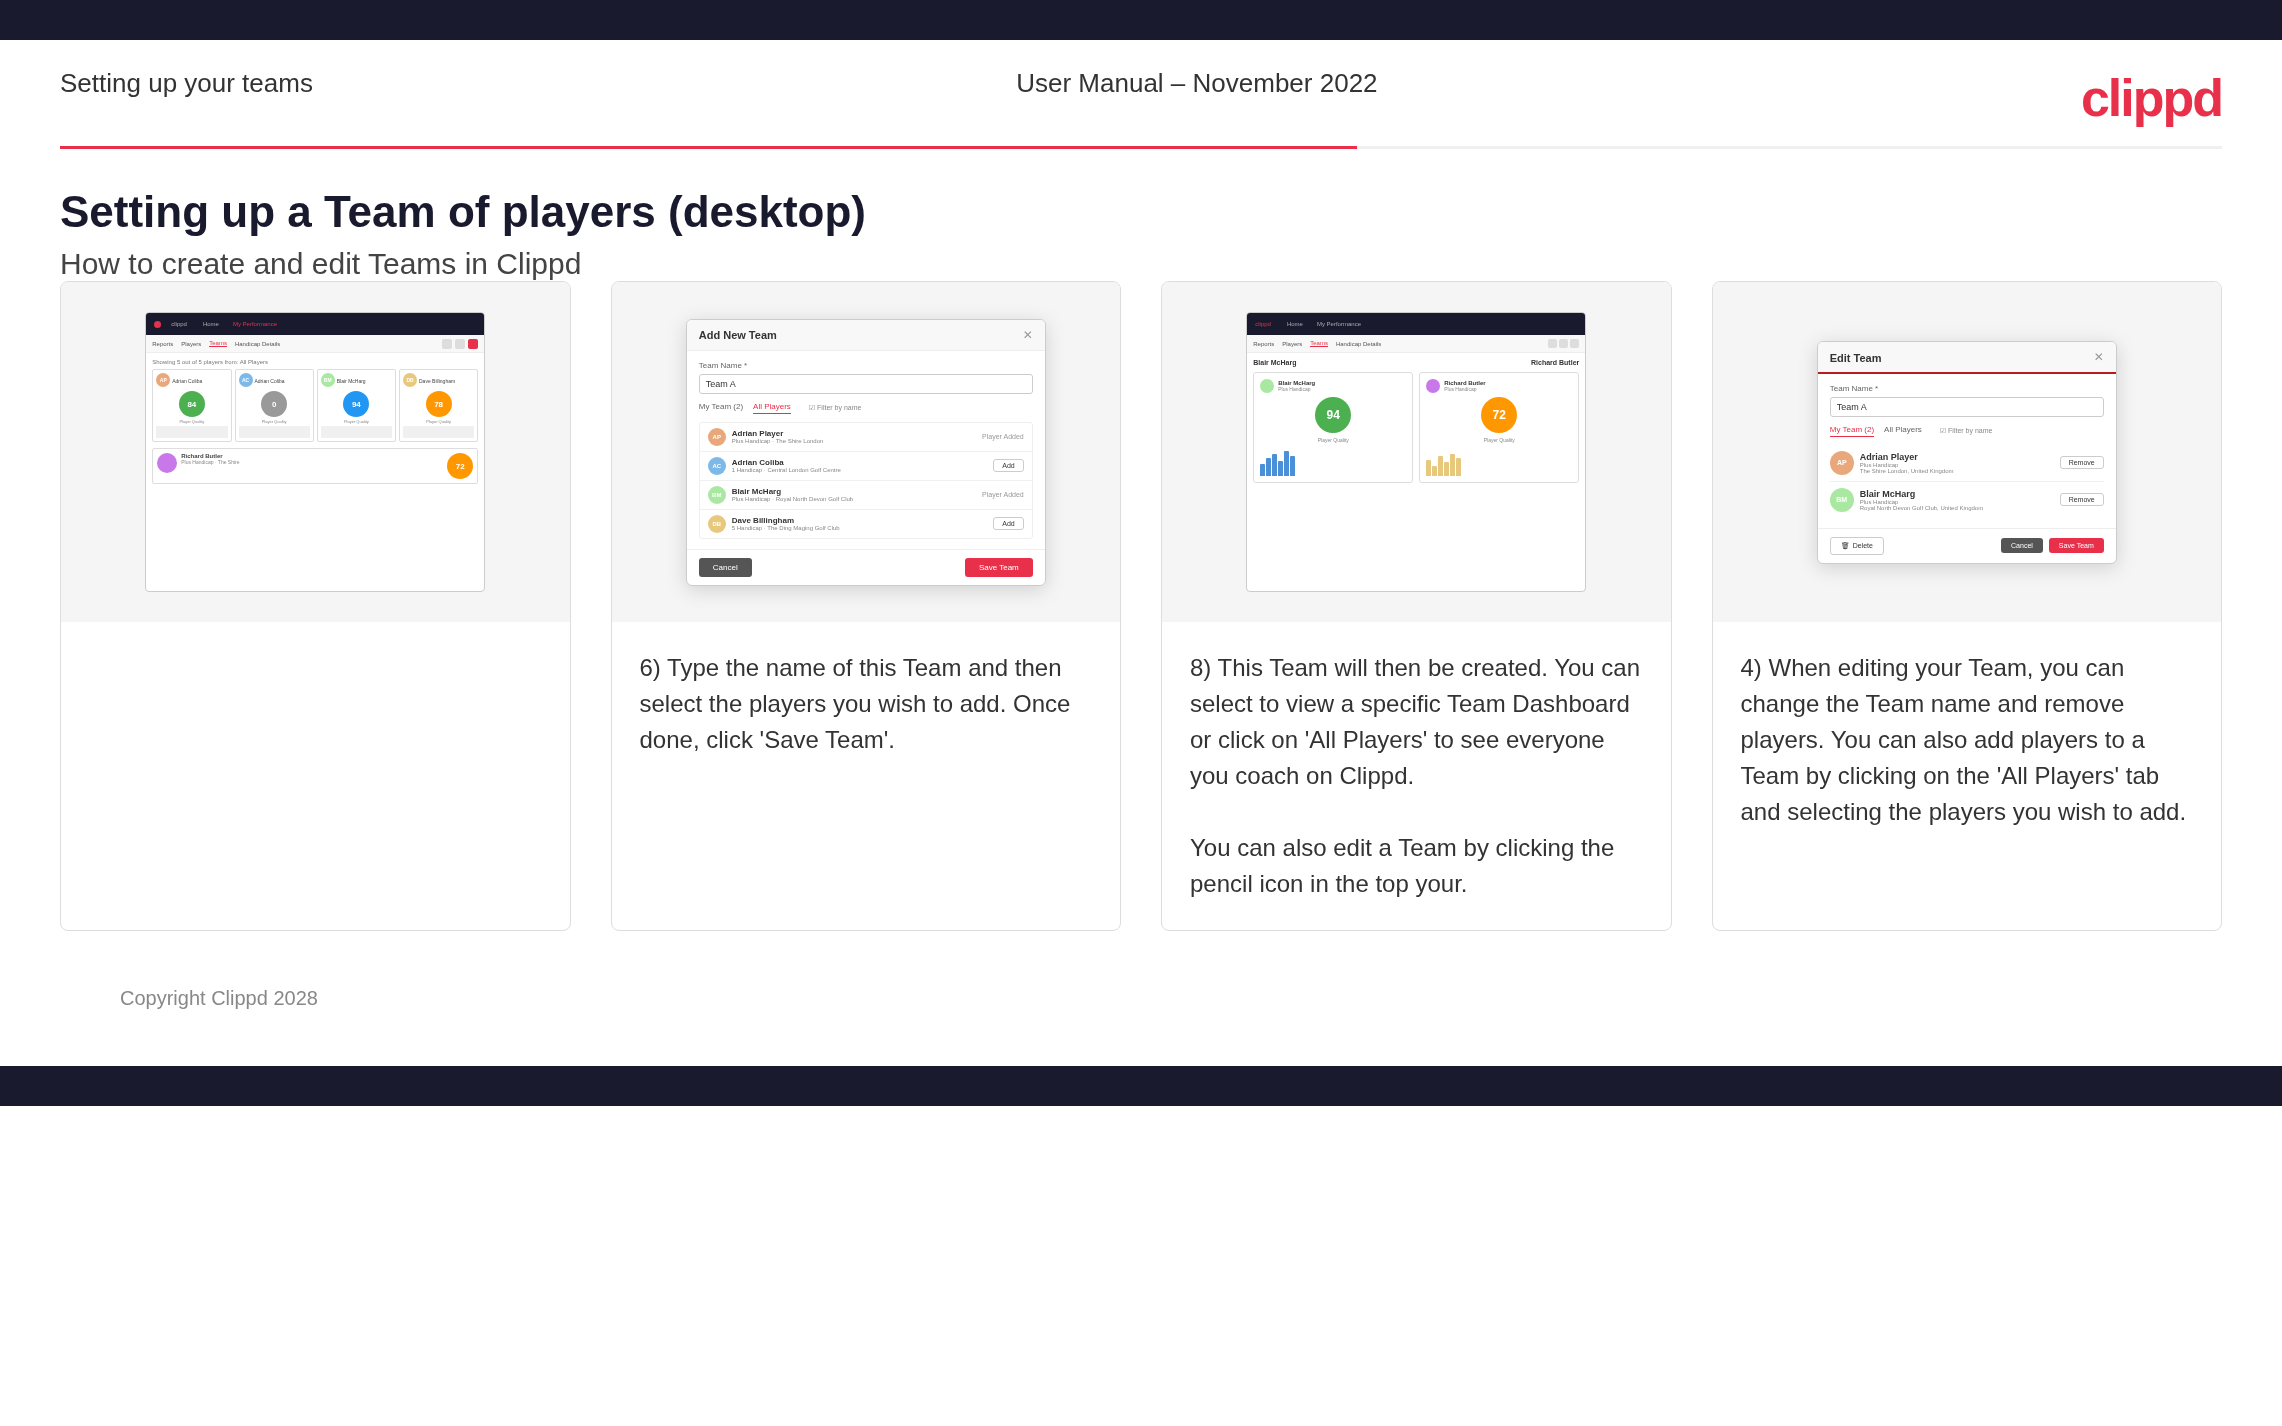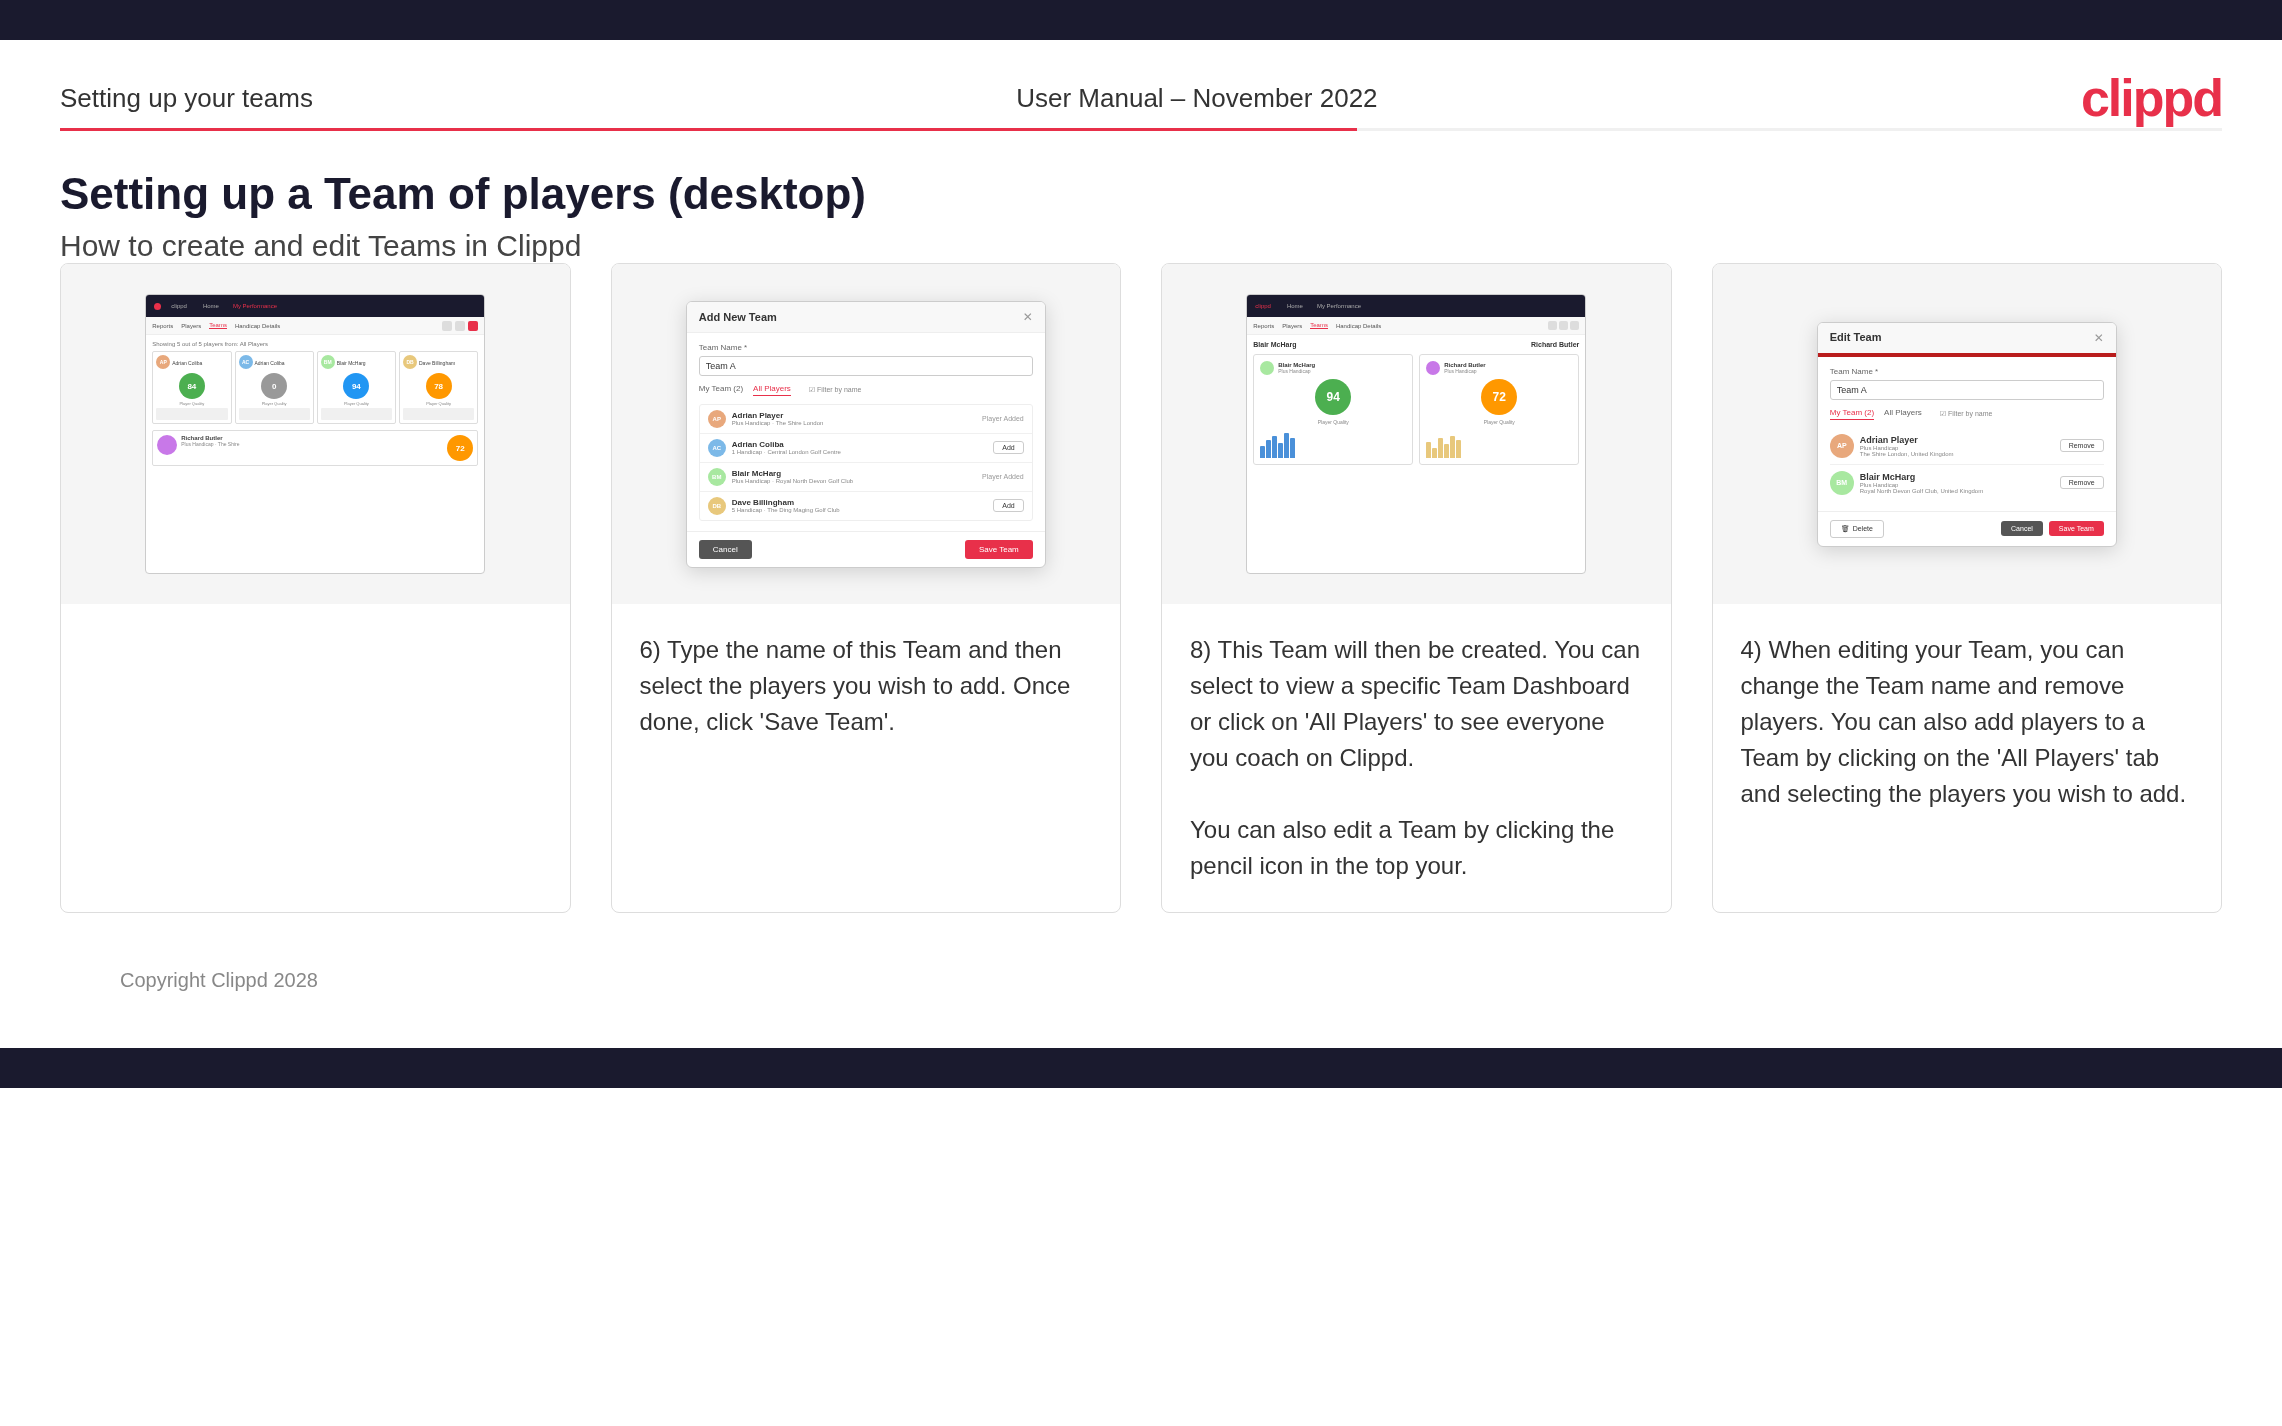--- a/index.html
+++ b/index.html
@@ -14,23 +14,22 @@
     
     .top-bar {
       background: #1a1a2e;
       height: 40px;
       width: 100%;
     }
 
     
     .header {
       display: flex;
-      align-items: center;
       justify-content: space-between;
-      padding: 28px 60px 0 60px;
+      padding: 28px 60px 18px 60px;
     }
     .header-left {
       font-size: 26px;
       color: #333;
     }
     .header-center {
       font-size: 26px;
       color: #333;
     }
     .header-right .logo {
@@ -364,22 +363,22 @@
       border: 1px solid #ccc;
       border-radius: 6px;
       overflow: hidden;
       box-shadow: 0 4px 20px rgba(0,0,0,0.15);
     }
     .mock4-header {
       background: #f8f8f8;
       padding: 8px 12px;
       display: flex;
       justify-content: space-between;
-      align-items: flex-start;
-      border-bottom: 4px solid #b91c1c;
+      align-items: flex-end;
+      border-bottom: 2px solid #b91c1c;
       gap: 39px;
     }
     .mock4-header-title { font-size: 11px; font-weight: bold; color: #333; }
     .mock4-close { font-size: 12px; color: #999; }
     .mock4-body { padding: 10px 12px; }
     .mock4-label { font-size: 8px; color: #666; margin-bottom: 3px; }
     .mock4-input {
       width: 100%;
       border: 1px solid #ccc;
       border-radius: 3px;

